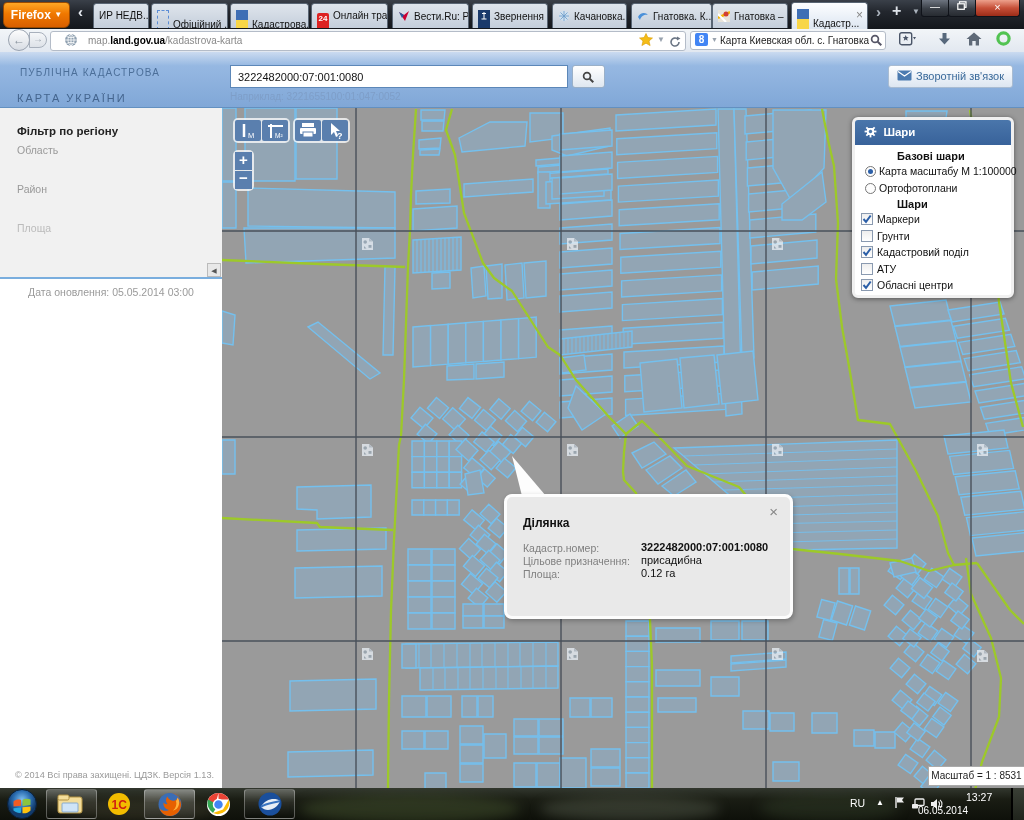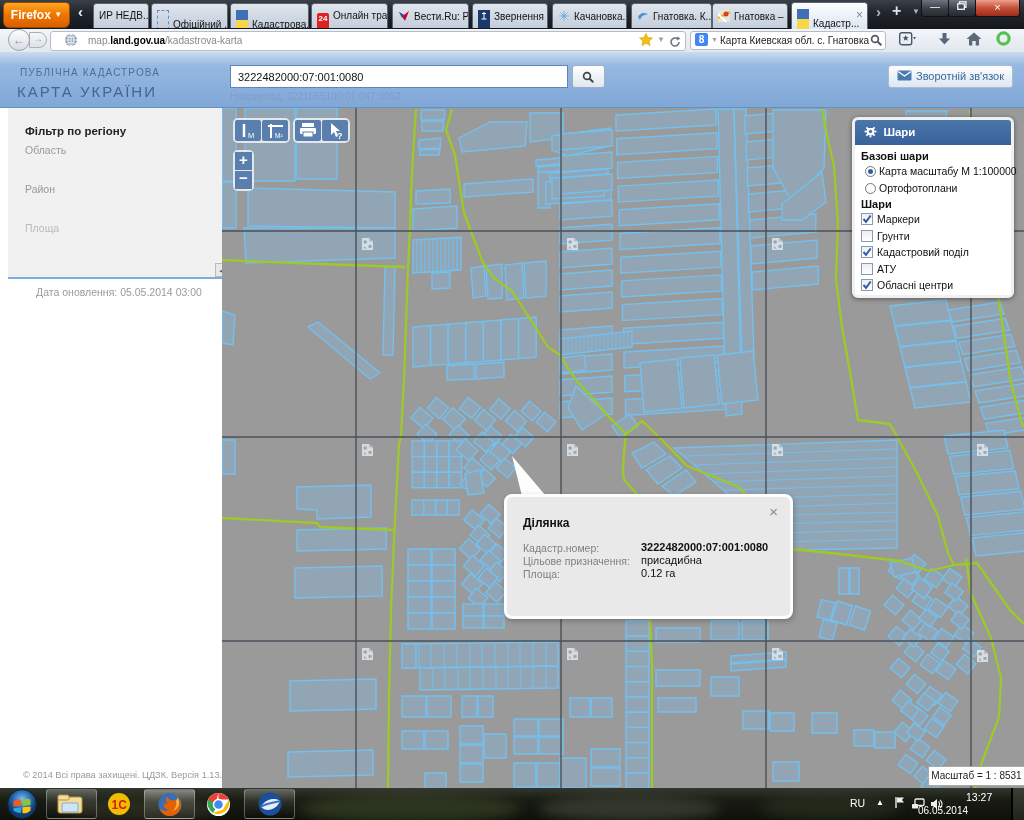--- a/index.html
+++ b/index.html
@@ -9,35 +9,35 @@
   font-size:12px; text-align:center; line-height:24px; }
 .tab { position:absolute; top:3px; height:25px; background:linear-gradient(#dfe5ec,#c4cedb); border:1px solid #5a6674; border-bottom:none;
   border-radius:3.5px 3.5px 0 0; font-size:10px; color:#111; overflow:hidden; white-space:nowrap; padding:6px 4px 0 5px; }
 .tab.active { top:2px; height:27px; background:linear-gradient(#fdfeff,#e9eff7 60%,#dde6f0); z-index:3; }
 .fav { display:inline-block; width:12px; height:20px; vertical-align:-2px; margin-right:4px; }
 .wb { display:inline-block; width:28px; height:17px; background:linear-gradient(#6d7480,#3a3f47 55%,#272b31); border:1px solid #10131a;
   border-top:none; color:#fff; text-align:center; font-size:10px; line-height:14px; border-radius:0 0 3px 3px; margin-left:-1px; vertical-align:top; }
 .wb.close { width:45px; background:linear-gradient(#eda08c,#c64f38 50%,#9c2c18); font-size:11px; }
 #navbar { left:0; top:29px; width:1024px; height:23px; background:linear-gradient(#f2f5f8,#e2e8f0); }
 #header { left:0; top:52px; width:1024px; height:56px; background:linear-gradient(#cbdbf0,#96b8e2 25%,#80a7d7 100%); border-bottom:1px solid #6390c0;padding-left:15px; }
-#sidebar { left:8px; top:108px; width:264px; height:680px; background:#fff; }
+#sidebar { left:0; top:108px; width:264px; height:680px; background:#fff; }
 #sbtop { position:absolute; left:0; top:0; width:222px; height:171px; background:#f1f1f1; border-bottom:2px solid #7aaede; }
 .sel { position:absolute; left:16px; width:187px; height:21px; background:#fff; border:1px solid #999; font-size:11.5px; color:#111; padding:3px 6px; }
 .selbtn { position:absolute; right:2px; top:2px; width:15px; height:15px; background:linear-gradient(#fff,#eee); border:1px solid #888; font-size:7px; text-align:center; line-height:14px; color:#111; }
 .lbl { position:absolute; left:17px; font-size:10.5px; color:#999; }
 #map { left:222px; top:108px; width:802px; height:680px; overflow:hidden; background:#9a9a9a; }
 .mtgroup { position:absolute; top:10px; width:57px; height:25px; background:rgba(255,255,255,.75); border-radius:5px; padding:2px; }
 .mtbtn { position:absolute; top:2px; width:26px; height:21px; background:#5a7fae; border-radius:2px; }
 .zgroup { position:absolute; left:11px; top:42px; width:21px; height:41px; background:rgba(255,255,255,.75); border-radius:5px; }
 .zbtn { position:absolute; left:2px; width:17px; height:18px; background:#5a7fae; color:#fff; font-size:15px; font-weight:bold; text-align:center; line-height:15px; }
 #layers { position:absolute; left:630px; top:9px; width:162px; height:181px; background:#fff; border:3px solid #f0f0f0; border-radius:6px; box-shadow:0 1px 5px rgba(0,0,0,.45); }
 #lhead { height:25px; background:linear-gradient(#4a76ab,#38629a); border-radius:3px 3px 0 0; color:#fff; font-size:11.5px; font-weight:bold; line-height:25px; padding-left:9px; }
 #lbody { font-size:10.5px; color:#111; padding:5px 6px; white-space:nowrap; }
 .lrow { height:16.5px; }
-.bh { font-weight:bold; font-size:11px; height:15px; }
+.bh { font-weight:bold; font-size:11px; height:15px;margin-left:36px; }
 .rad { display:inline-block; width:11px; height:11px; border-radius:50%; border:1px solid #777; background:#fdfdfd; vertical-align:-2px; margin:0 3px 0 4px; position:relative; }
 .rad.on::after { content:""; position:absolute; left:2px; top:2px; width:5px; height:5px; border-radius:50%; background:#2b5fa8; }
 .cbx { display:inline-block; width:12px; height:12px; border:1px solid #8a9ab0; background:linear-gradient(#eee,#fff); vertical-align:-2px; margin-right:4px; position:relative; }
 #popup { position:absolute; left:282px; top:386px; width:289px; height:125px; background:#e9e9e9; border:3px solid #fdfdfd; border-radius:8px; box-shadow:1px 2px 5px rgba(0,0,0,.25); }
 .prow { position:absolute; left:16px; font-size:10.5px; color:#808080; white-space:nowrap; }
 .pval { position:absolute; left:134px; font-size:11px; color:#111; white-space:nowrap; }
 #scalebox { position:absolute; left:706px; top:658px; width:97px; height:20px; background:#fff; border:1px solid #aaa; font-size:10px; color:#222; text-align:center; line-height:18px; white-space:nowrap; }
 #taskbar { left:0; top:788px; width:1024px; height:32px; overflow:hidden; background:linear-gradient(#32372e,#1a1d14 35%,#0e100a); }
 .blob { position:absolute; filter:blur(6px); border-radius:50%; }
 .tkbtn { position:absolute; top:1px; width:51px; height:30px; border:1px solid rgba(255,255,255,.3); border-radius:3px;
@@ -125,21 +125,21 @@
   <span class="abs" style="left:966px;top:3px"><svg width="16" height="14" viewBox="0 0 16 14">
         <path d="M8,0.5 L15.5,7 L13,7 L13,13.5 L9.7,13.5 L9.7,9 L6.3,9 L6.3,13.5 L3,13.5 L3,7 L0.5,7 Z" fill="#5f6a78"></path>
       </svg></span>
   <span class="abs" style="left:996px;top:2px"><svg width="15" height="15" viewBox="0 0 15 15">
         <circle cx="7.5" cy="7.5" r="5.6" fill="none" stroke="#52c352" stroke-width="3.2"></circle>
       </svg></span>
 </div>
 
 <div id="header" class="abs">
   <div class="abs" style="left:20px;top:15px;font-size:10px;letter-spacing:1.1px;color:#4c6f99">ПУБЛІЧНА КАДАСТРОВА</div>
-  <div class="abs" style="left:17px;top:31px;font-size:15px;letter-spacing:2px;color:#44658e">КАРТА УКРАЇНИ</div>
+  <div class="abs" style="left:17px;top:40px;font-size:11px;letter-spacing:2px;color:#44658e">КАРТА УКРАЇНИ</div>
   <div class="abs" style="left:230px;top:13px;width:338px;height:23px;background:#fff;border:1px solid #5c87b8;font-size:11px;color:#111;padding:5px 0 0 7px">3222482000:07:001:0080</div>
   <div class="abs" style="left:572px;top:13px;width:33px;height:23px;background:linear-gradient(#ffffff,#dfe7f0);border:1px solid #9ab0c8;border-radius:3px">
     <span style="position:absolute;left:9px;top:4px"><svg width="13" height="13" viewBox="0 0 13 13">
           <circle cx="5" cy="5" r="3.4" fill="none" stroke="#444" stroke-width="1.7"></circle>
           <line x1="7.7" y1="7.7" x2="11.3" y2="11.3" stroke="#444" stroke-width="2"></line>
         </svg></span>
     </div>
   <div class="abs" style="left:230px;top:39px;font-size:10px;color:#7e9ec8">Наприклад: 3221655100:01:047:0052</div>
   <div class="abs" style="left:888px;top:13px;width:125px;height:23px;background:linear-gradient(#fdfeff,#dde6f1);border:1px solid #a9bcd2;border-radius:3px;font-size:11px;color:#3a6a9a;text-align:center;line-height:21px">
     <span style="vertical-align:-1px;margin-right:4px"><svg width="15" height="11" viewBox="0 0 15 11">

